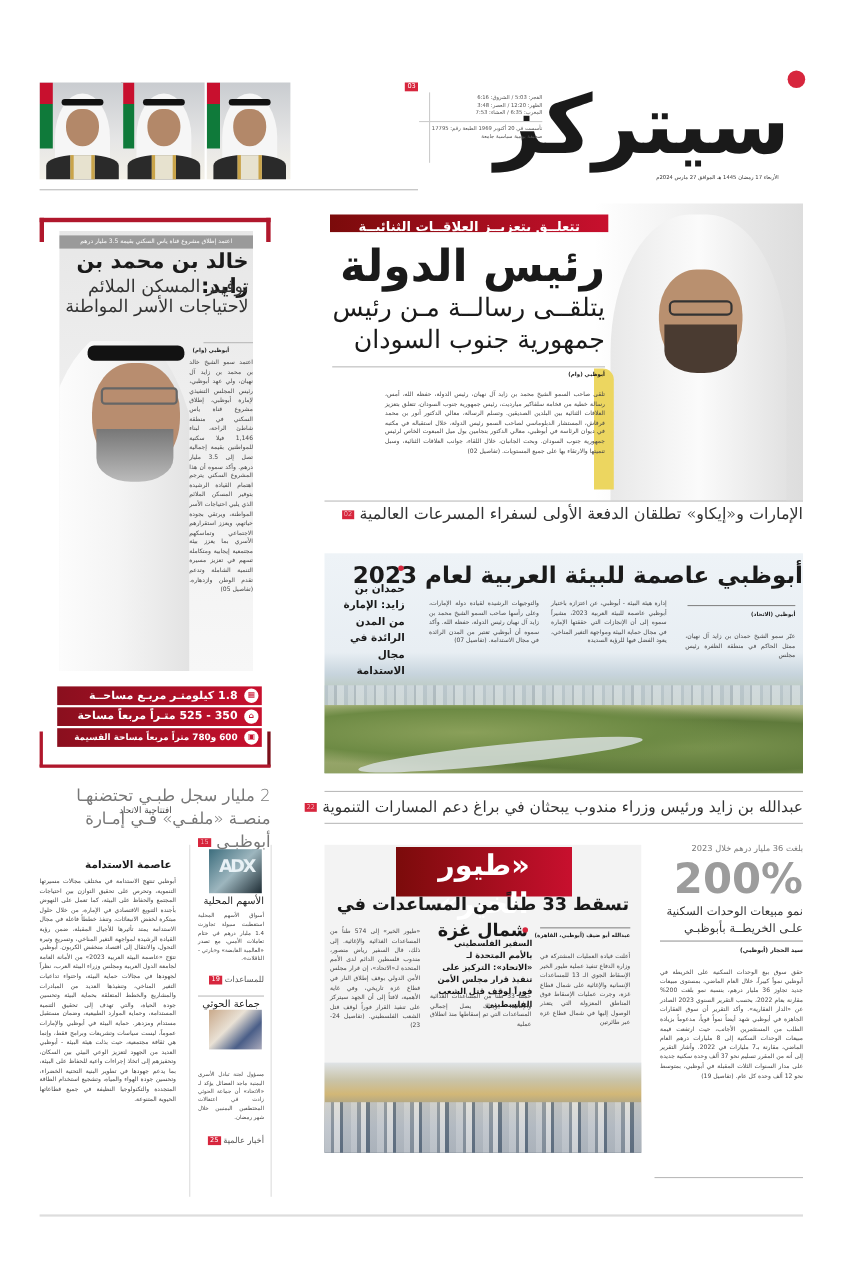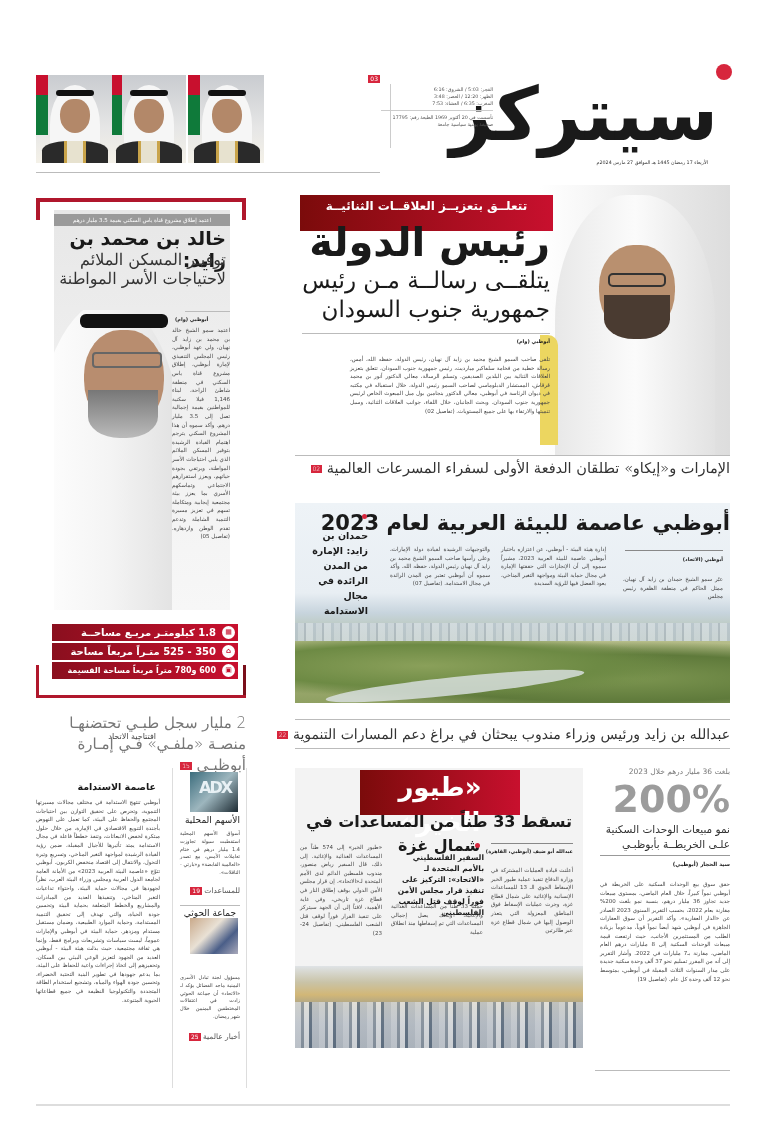--- a/index.html
+++ b/index.html
@@ -26,21 +26,21 @@
   .portrait { top: 75px; width: 76px; height: 88px; background: linear-gradient(180deg,#c9ccd0 0%,#e6e6e6 60%,#f4f1e8 100%); overflow: hidden; }
   .portrait .flag { position: absolute; left: 0; top: 0; width: 12px; height: 60px; background: linear-gradient(180deg,#c8102e 0,#c8102e 33%,#0f7a3a 33%,#0f7a3a 100%); }
   .portrait .face { position: absolute; left: 24px; top: 24px; width: 30px; height: 34px; border-radius: 45% 45% 50% 50%; background: #b38869; }
   .portrait .ghutra { position: absolute; left: 14px; top: 10px; width: 50px; height: 80px; border-radius: 50% 50% 10% 10%; background: #f6f6f6; }
   .portrait .agal { position: absolute; left: 20px; top: 15px; width: 38px; height: 6px; background: #111; border-radius: 3px; }
   .portrait .bisht { position: absolute; left: 6px; top: 66px; width: 66px; height: 24px; background: #2a2a2a; border-radius: 40% 40% 0 0; }
   .portrait .trim { position: absolute; left: 28px; top: 66px; width: 22px; height: 24px; background: #e7e2cf; border-left: 3px solid #c9a44a; border-right: 3px solid #c9a44a; }
   #top-hr { left: 36px; right: 388px; top: 172px; }
 
   
-  #lead-kicker { right: 215px; top: 195px; width: 253px; height: 36px; background: linear-gradient(90deg,#7b0b0b,#c8102e); color: #fff; font-size: 12px; font-weight: 700; text-align: center; line-height: 22px; }
+  #lead-kicker { right: 215px; top: 195px; width: 253px; height: 16px; background: linear-gradient(90deg,#7b0b0b,#c8102e); color: #fff; font-size: 12px; font-weight: 700; text-align: center; line-height: 22px; }
   #lead-title { right: 218px; top: 218px; font-size: 40px; font-weight: 900; line-height: 48px; }
   #lead-sub { right: 218px; top: 266px; width: 250px; text-align: right; font-size: 23px; font-weight: 300; line-height: 29px; color: #1a1a1a; }
   #lead-hr { right: 218px; top: 333px; width: 248px; }
   #lead-dateline { right: 218px; top: 338px; font-size: 5px; font-weight: 700; }
   #lead-body { right: 218px; top: 355px; width: 200px; }
   #lead-photo { right: 38px; top: 185px; width: 190px; height: 270px; background: linear-gradient(90deg,#fff 0%,#f2f2f2 40%,#ddd 100%); overflow: hidden; }
   #lead-photo .g { position: absolute; right: 15px; top: 10px; width: 160px; height: 280px; border-radius: 45% 45% 8% 8%; background: linear-gradient(90deg,#e8e8e8,#fbfbfb,#e2e2e2); }
   #lead-photo .f { position: absolute; right: 55px; top: 60px; width: 76px; height: 92px; border-radius: 45% 45% 50% 50%; background: #b9906f; }
   #lead-photo .beard { position: absolute; right: 60px; top: 110px; width: 66px; height: 44px; border-radius: 0 0 45% 45%; background: #4a3b31; }
   #lead-photo .gl { position: absolute; right: 64px; top: 88px; width: 58px; height: 14px; border: 2px solid #333; border-radius: 5px; }

